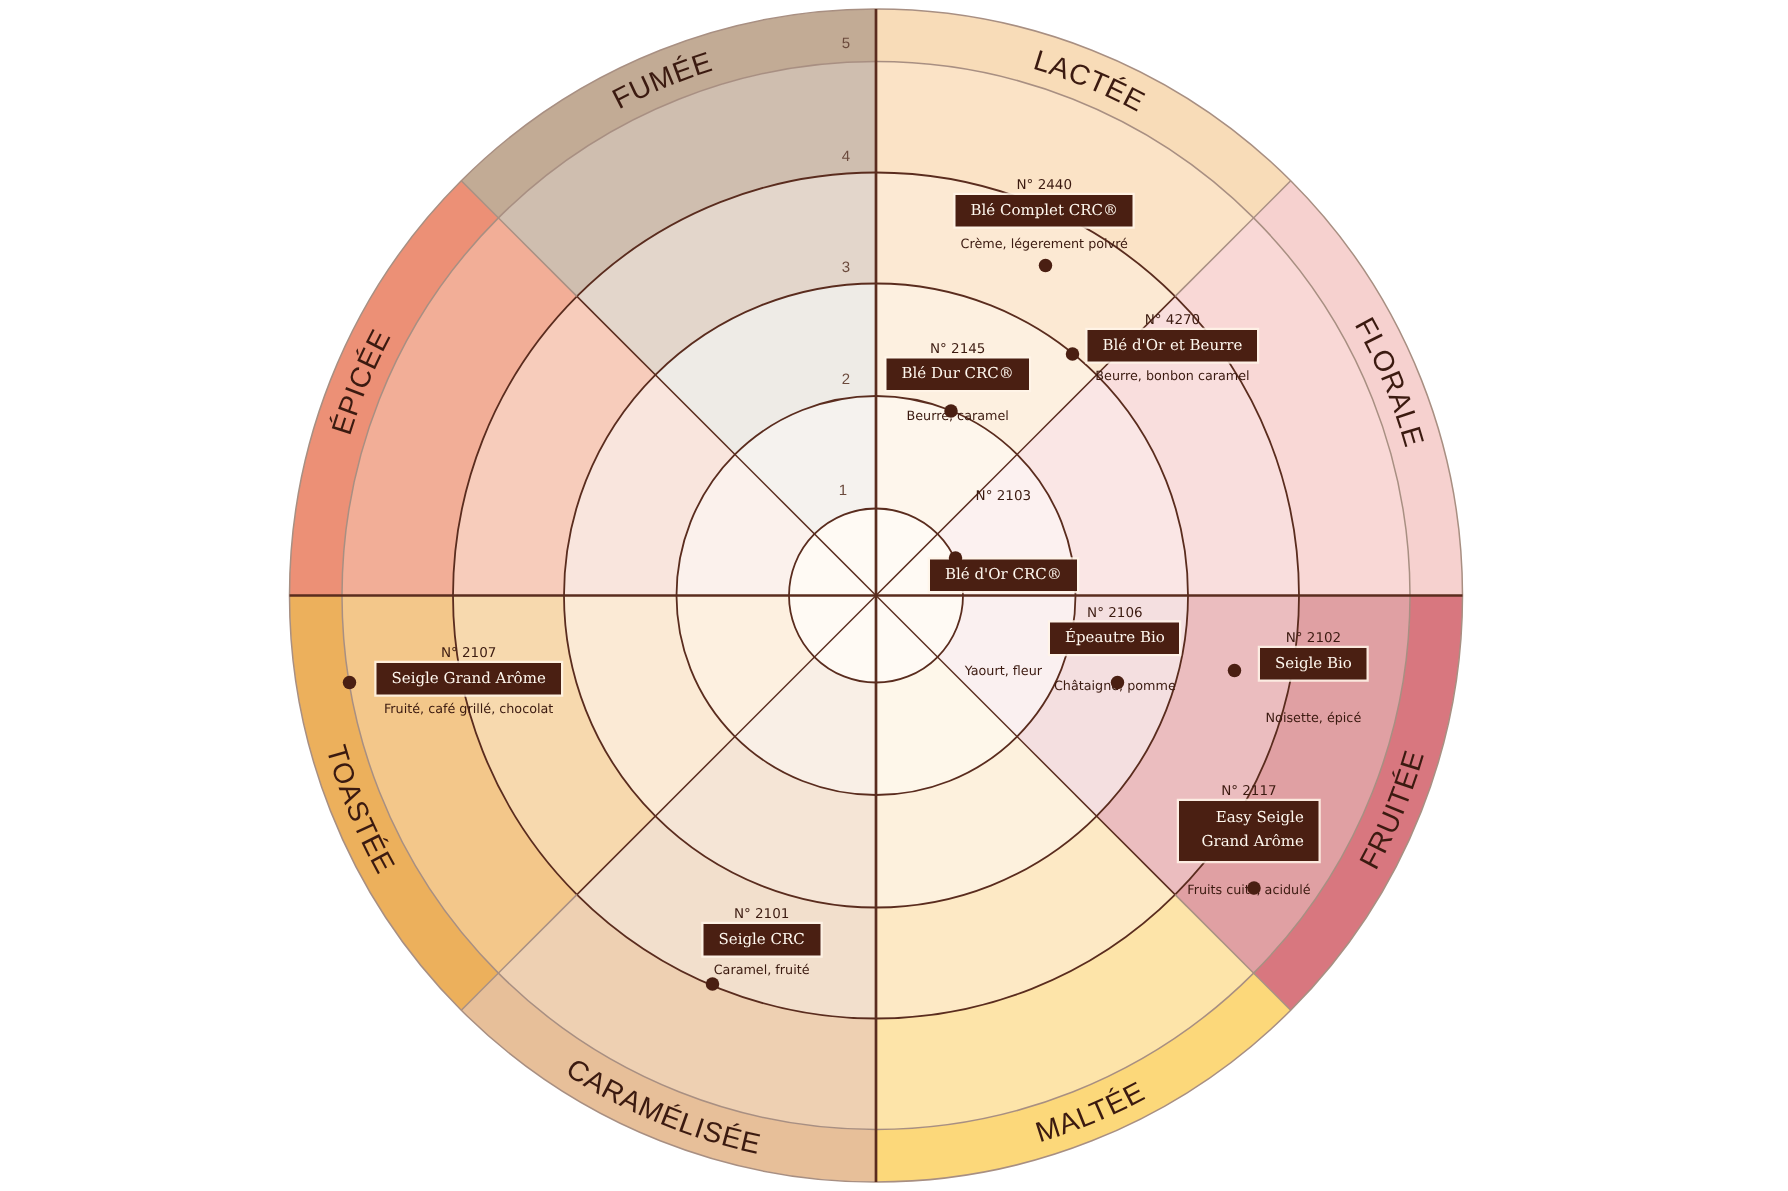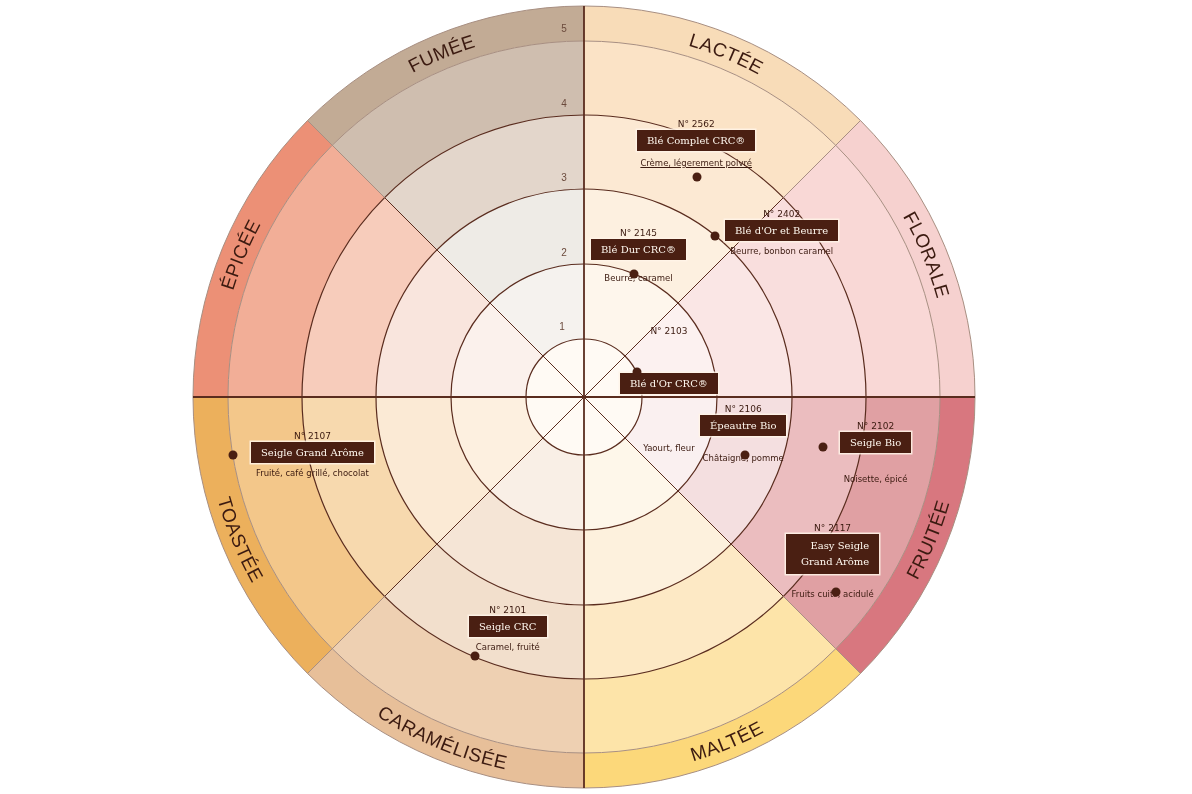--- a/index.html
+++ b/index.html
@@ -133,27 +133,27 @@
       <text class="sector-label" fill="#3b1a10"><textPath href="#lp3" startOffset="50%" text-anchor="middle">MALTÉE</textPath></text>
       <text class="sector-label" fill="#3b1a10"><textPath href="#lp4" startOffset="50%" text-anchor="middle">CARAMÉLISÉE</textPath></text>
       <text class="sector-label" fill="#3b1a10"><textPath href="#lp5" startOffset="50%" text-anchor="middle">TOASTÉE</textPath></text>
       <text class="sector-label" fill="#3b1a10"><textPath href="#lp6" startOffset="50%" text-anchor="middle">ÉPICÉE</textPath></text>
       <text class="sector-label" fill="#3b1a10"><textPath href="#lp7" startOffset="50%" text-anchor="middle">FUMÉE</textPath></text>
     </g>
 </svg>
 
 <div id="products">
     <div class="product" style="left: 637px; top: 118px;">
-      <div class="num" style="align-self: center;">N° 2562</div>
+      <div class="num" style="align-self: center;">N° 2440</div>
       <div class="name">Blé Complet CRC®</div>
-      <div class="desc" style="align-self: center; margin-top: 6px; text-decoration: underline;">Crème, légerement poivré</div>
+      <div class="desc" style="align-self: center; margin-top: 6px;">Crème, légerement poivré</div>
     </div>
     <div class="dot" style="left: 697px; top: 177px;"></div>
     <div class="product" style="left: 725px; top: 208px;">
-      <div class="num" style="align-self: center;">N° 2402</div>
+      <div class="num" style="align-self: center;">N° 4270</div>
       <div class="name">Blé d'Or et Beurre</div>
       <div class="desc" style="align-self: center; margin-top: 4px;">Beurre, bonbon caramel</div>
     </div>
     <div class="dot" style="left: 715px; top: 236px;"></div>
     <div class="product" style="left: 591px; top: 227px;">
       <div class="num" style="align-self: center;">N° 2145</div>
       <div class="name">Blé Dur CRC®</div>
       <div class="desc" style="align-self: center; margin-top: 12px;">Beurre, caramel</div>
     </div>
     <div class="dot" style="left: 634px; top: 274px;"></div>

